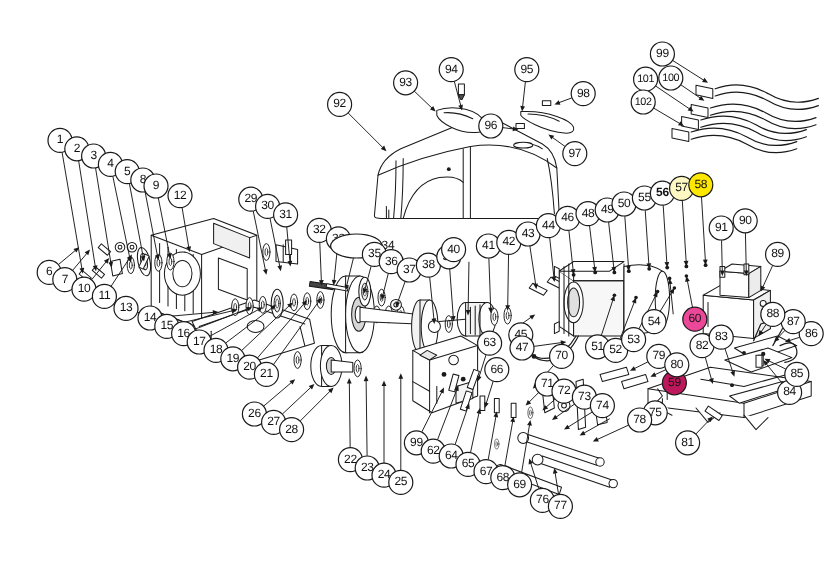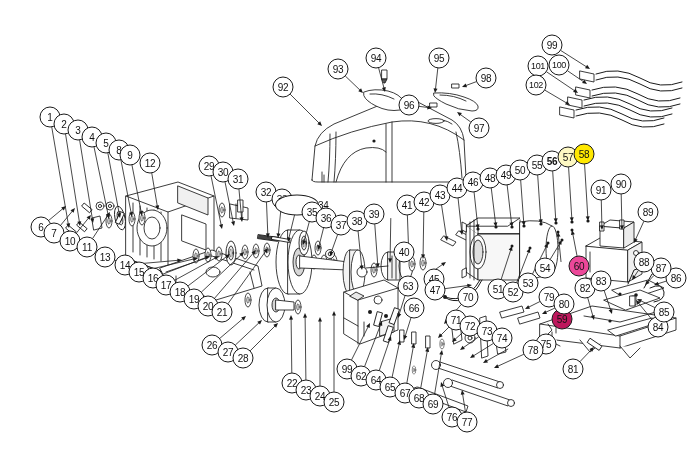--- a/index.html
+++ b/index.html
@@ -651,21 +651,21 @@
       <div class="callout" style="left: 223px; top: 172px;">30</div>
       <div class="callout" style="left: 238px; top: 179px;">31</div>
       <div class="callout" style="left: 266px; top: 192px;">32</div>
       <div class="callout" style="left: 282px; top: 199px;">33</div>
       <div class="callout" style="left: 297px; top: 205px; padding-left: 42px;">34</div>
       <div class="callout" style="left: 312px; top: 212px;">35</div>
       <div class="callout" style="left: 326px; top: 218px;">36</div>
       <div class="callout" style="left: 341px; top: 225px;">37</div>
       <div class="callout" style="left: 357px; top: 221px;">38</div>
       <div class="callout" style="left: 374px; top: 214px;">39</div>
-      <div class="callout" style="left: 404px; top: 208px; margin-top: 44px;">40</div>
+      <div class="callout" style="left: 378px; top: 208px;">40</div>
       <div class="callout" style="left: 407px; top: 205px;">41</div>
       <div class="callout" style="left: 424px; top: 202px;">42</div>
       <div class="callout" style="left: 440px; top: 195px;">43</div>
       <div class="callout" style="left: 457px; top: 188px;">44</div>
       <div class="callout" style="left: 434px; top: 279px;">45</div>
       <div class="callout" style="left: 473px; top: 182px;">46</div>
       <div class="callout" style="left: 435px; top: 290px;">47</div>
       <div class="callout" style="left: 490px; top: 178px;">48</div>
       <div class="callout" style="left: 506px; top: 175px;">49</div>
       <div class="callout" style="left: 520px; top: 170px;">50</div>

